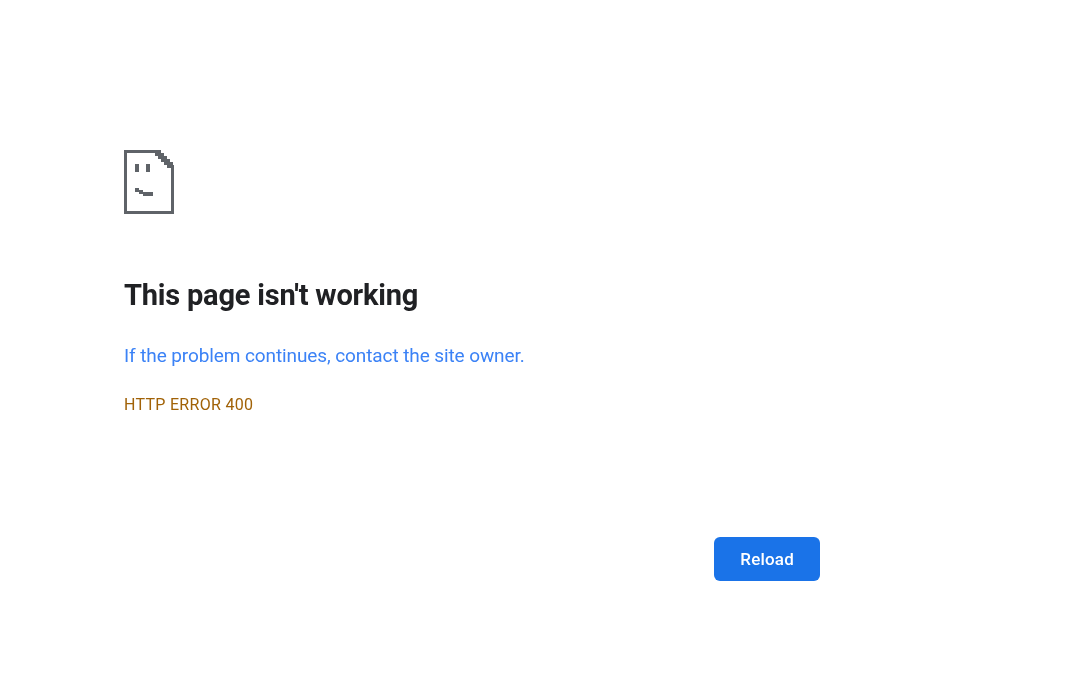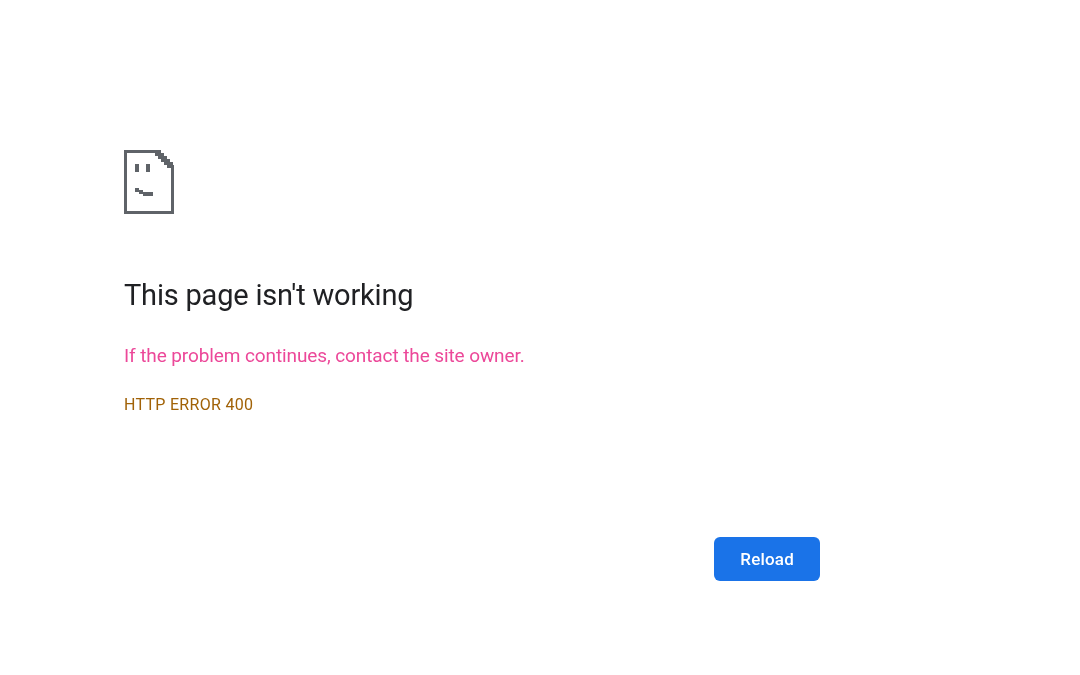--- a/index.html
+++ b/index.html
@@ -24,30 +24,30 @@
       height: 100%;
     }
 
     .frowny-icon {
       display: block;
       margin-bottom: 60px;
     }
 
     .heading {
       font-size: 29px;
-      font-weight: 400;
+      font-weight: 700;
       color: #202124;
       letter-spacing: -0.2px;
       margin-bottom: 32px;
     }
 
     .subtext {
       font-size: 19px;
       font-weight: 400;
-      color: #ec4899;
+      color: #3b82f6;
       margin-bottom: 28px;
       letter-spacing: -0.1px;
     }
 
     .error-code {
       font-size: 16px;
       color: #a16207;
       letter-spacing: 0.3px;
       text-transform: uppercase;
     }

